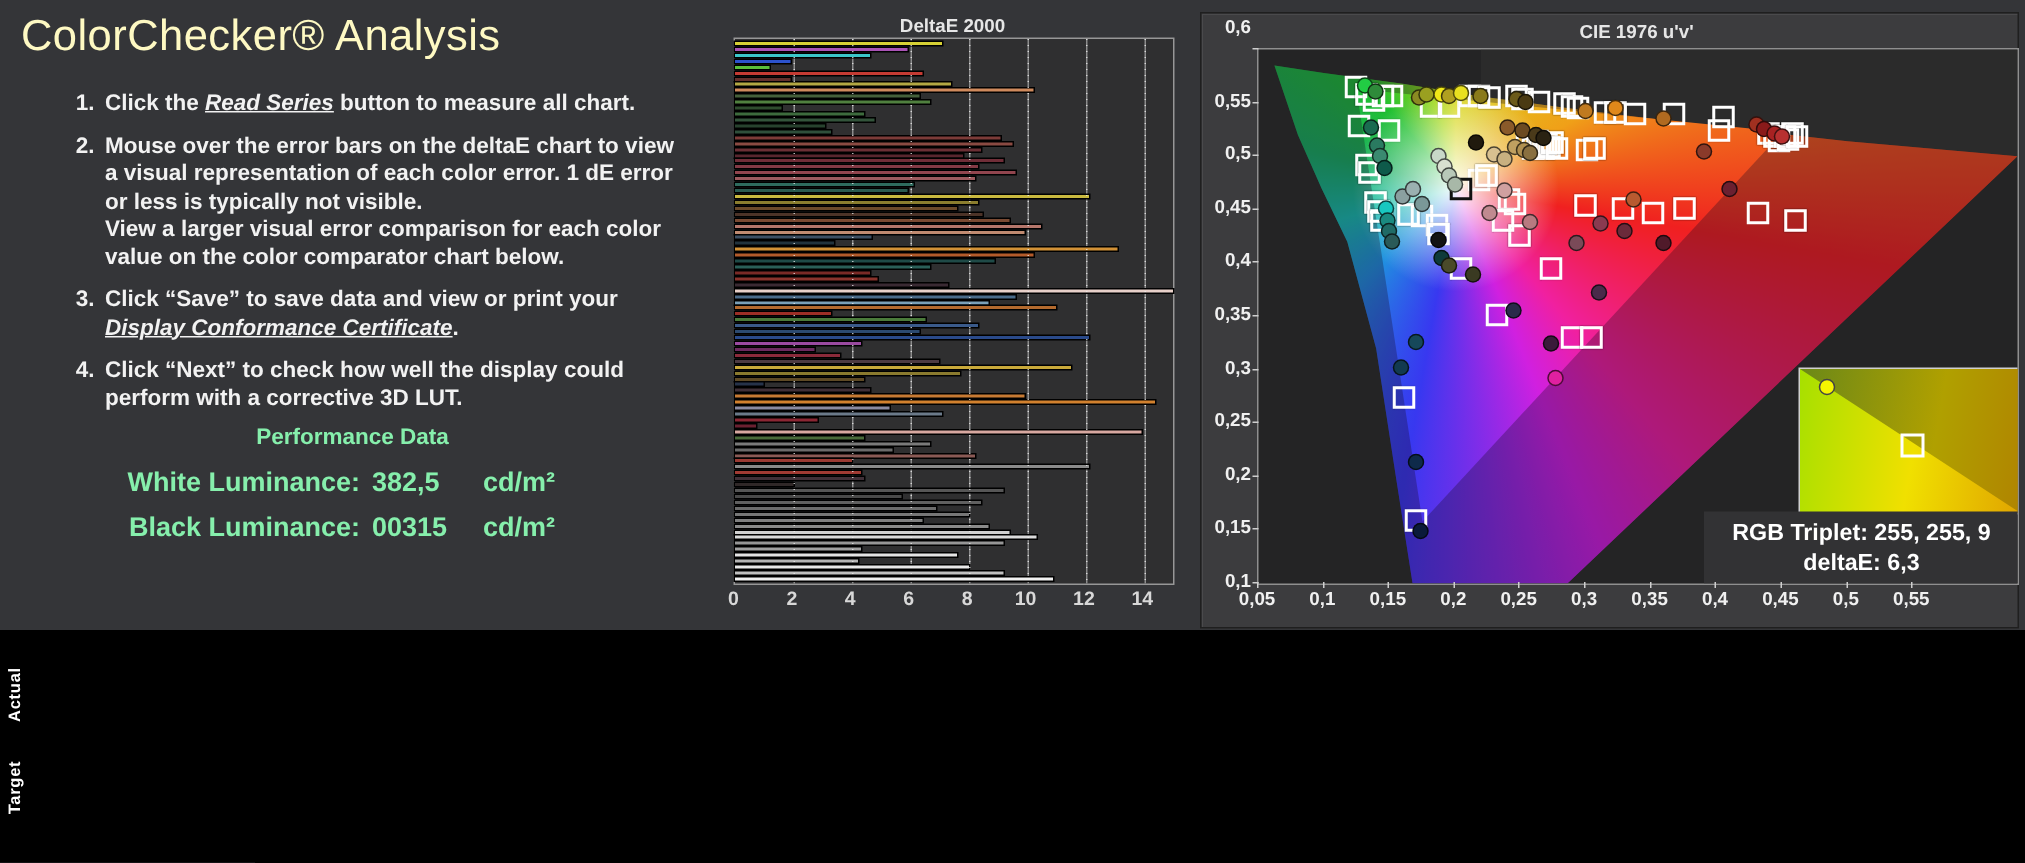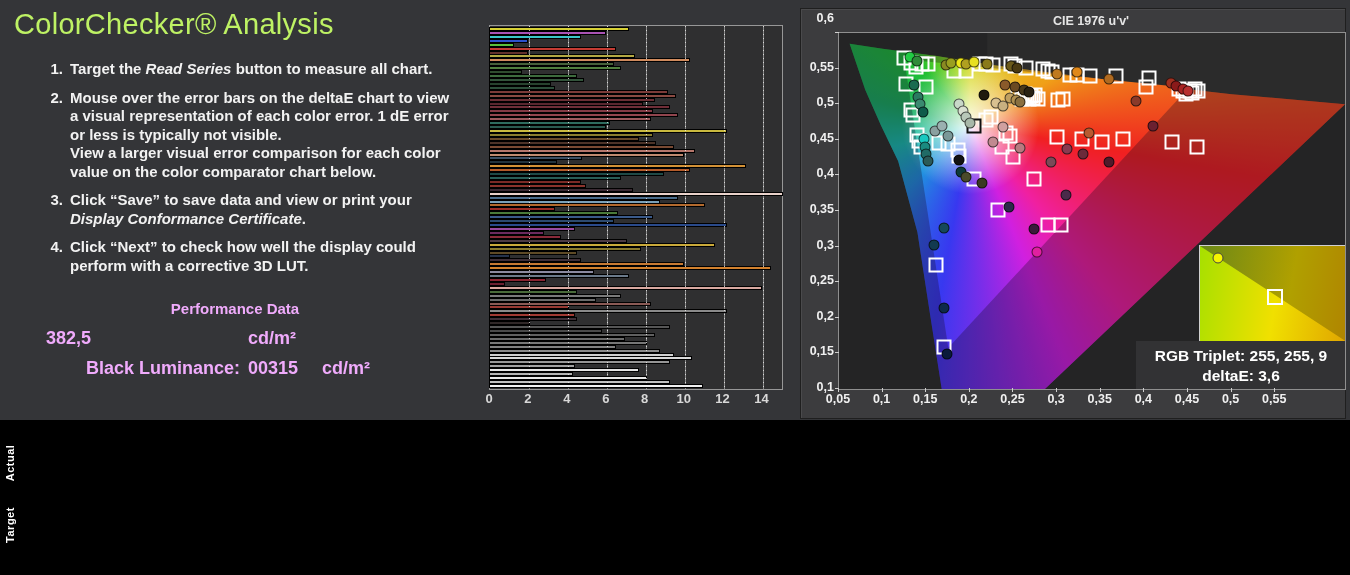--- a/index.html
+++ b/index.html
@@ -1,26 +1,26 @@
 <!DOCTYPE html>
 <html><head>
 <meta charset="utf-8">
 <style>
   html,body{margin:0;padding:0;background:#000;}
   .screen{position:relative;width:1350px;height:575px;background:#343538;overflow:hidden;
           font-family:"Liberation Sans",sans-serif;-webkit-font-smoothing:antialiased;}
-  .it{font-style:italic;}
+  .it{font-style:italic;text-decoration:underline;}
 
   
-  .page-title{position:absolute;left:14px;top:8px;font-size:29px;font-weight:400;color:#bef264;letter-spacing:.3px;}
+  .page-title{position:absolute;left:14px;top:8px;font-size:29px;font-weight:400;color:#fef9c3;letter-spacing:.3px;}
   .instructions{position:absolute;left:46px;top:60px;width:412px;color:#f2f2f2;font-size:15px;font-weight:600;}
   .instr-item{display:grid;grid-template-columns:24px 1fr;margin-bottom:10px;line-height:18.5px;}
   .instr-num{text-align:right;padding-right:7px;}
   .instr-text{white-space:pre-wrap;}
-  .perf{position:absolute;left:0;top:300px;width:470px;color:#f0abfc;}
+  .perf{position:absolute;left:0;top:283px;width:470px;color:#86efac;}
   .perf-heading{width:470px;text-align:center;font-size:15px;font-weight:700;margin-bottom:6px;}
   .perf-row{display:grid;grid-template-columns:46px 202px 74px 148px;align-items:center;height:30px;font-size:18px;font-weight:600;}
   .perf-label{text-align:right;padding-right:8px;}
   .sphere{width:23px;height:21px;border-radius:50%;margin-left:7px;
           background:radial-gradient(circle at 35% 28%, #ff8a8a 0%, #ee1111 45%, #a30000 78%, #7a0000 100%);
           box-shadow:inset 0 -2px 3px rgba(0,0,0,.45);}
 
   
   .delta-title{position:absolute;left:489px;top:10px;width:292px;text-align:center;font-size:12.5px;font-weight:600;color:#e6e6e6;}
   .delta-plot{position:absolute;left:489px;top:25px;width:292px;height:363px;background:#2f2f30;border:1px solid #979797;}
@@ -76,21 +76,21 @@
 </style>
 </head>
 <body>
 
 <div class="screen">
 
   <div class="page-title">ColorChecker® Analysis</div>
   <div class="instructions">
       <div class="instr-item">
         <div class="instr-num">1.</div>
-        <div class="instr-text"><span>Target the </span><span class="it">Read Series</span><span> button to measure all chart.</span></div>
+        <div class="instr-text"><span>Click the </span><span class="it">Read Series</span><span> button to measure all chart.</span></div>
       </div>
       <div class="instr-item">
         <div class="instr-num">2.</div>
         <div class="instr-text"><span>Mouse over the error bars on the deltaE chart to view a visual representation of each color error. 1 dE error or less is typically not visible.
 View a larger visual error comparison for each color value on the color comparator chart below.</span></div>
       </div>
       <div class="instr-item">
         <div class="instr-num">3.</div>
         <div class="instr-text"><span>Click “Save” to save data and view or print your </span><span class="it">Display Conformance Certificate</span><span>.</span></div>
       </div>
@@ -98,32 +98,34 @@
         <div class="instr-num">4.</div>
         <div class="instr-text"><span>Click “Next” to check how well the display could perform with a corrective 3D LUT.</span></div>
       </div>
     </div>
 
   <div class="perf">
     <div class="perf-heading">Performance Data</div>
     <div id="perf-rows">
         <div class="perf-row">
           <div></div>
+          <div class="perf-label">White Luminance:</div>
           <div>382,5</div>
           <div>cd/m²</div>
         </div>
         <div class="perf-row">
           <div></div>
           <div class="perf-label">Black Luminance:</div>
           <div>00315</div>
           <div>cd/m²</div>
         </div>
       </div>
   </div>
 
+  <div class="delta-title">DeltaE 2000</div>
   <div class="delta-plot" id="delta-plot">
       <div class="grid-solid" style="left: 13.3333%;"></div>
       <div class="grid-solid" style="left: 26.6667%;"></div>
       <div class="grid-solid" style="left: 40%;"></div>
       <div class="grid-solid" style="left: 53.3333%;"></div>
       <div class="grid-solid" style="left: 66.6667%;"></div>
       <div class="grid-solid" style="left: 80%;"></div>
       <div class="grid-solid" style="left: 93.3333%;"></div>
       <div class="bars">
         <div class="bar" style="background: rgb(214, 208, 53); width: 47.3333%;"></div>
@@ -383,21 +385,21 @@
           <div class="pt-c" style="left: 58.6207%; top: 19%; background: rgb(138, 58, 42);"></div>
         </div>
       <div class="inset">
         <div class="inset-bg"></div>
         <div class="inset-dark"></div>
         <div class="inset-dot"></div>
         <div class="inset-sq"></div>
       </div>
       <div class="rgb-box">
         <div class="rgb-line">RGB Triplet: 255, 255, 9</div>
-        <div class="rgb-line">deltaE: 3,6</div>
+        <div class="rgb-line">deltaE: 6,3</div>
       </div>
     </div>
     <div id="cie-axes">
         <div class="cie-ylabel" style="top: 2px;">0,6</div>
         <div class="cie-ytick" style="top: 23px;"></div>
         <div class="cie-ylabel" style="top: 50.6px;">0,55</div>
         <div class="cie-ytick" style="top: 58.6px;"></div>
         <div class="cie-ylabel" style="top: 86.2px;">0,5</div>
         <div class="cie-ytick" style="top: 94.2px;"></div>
         <div class="cie-ylabel" style="top: 121.8px;">0,45</div>

